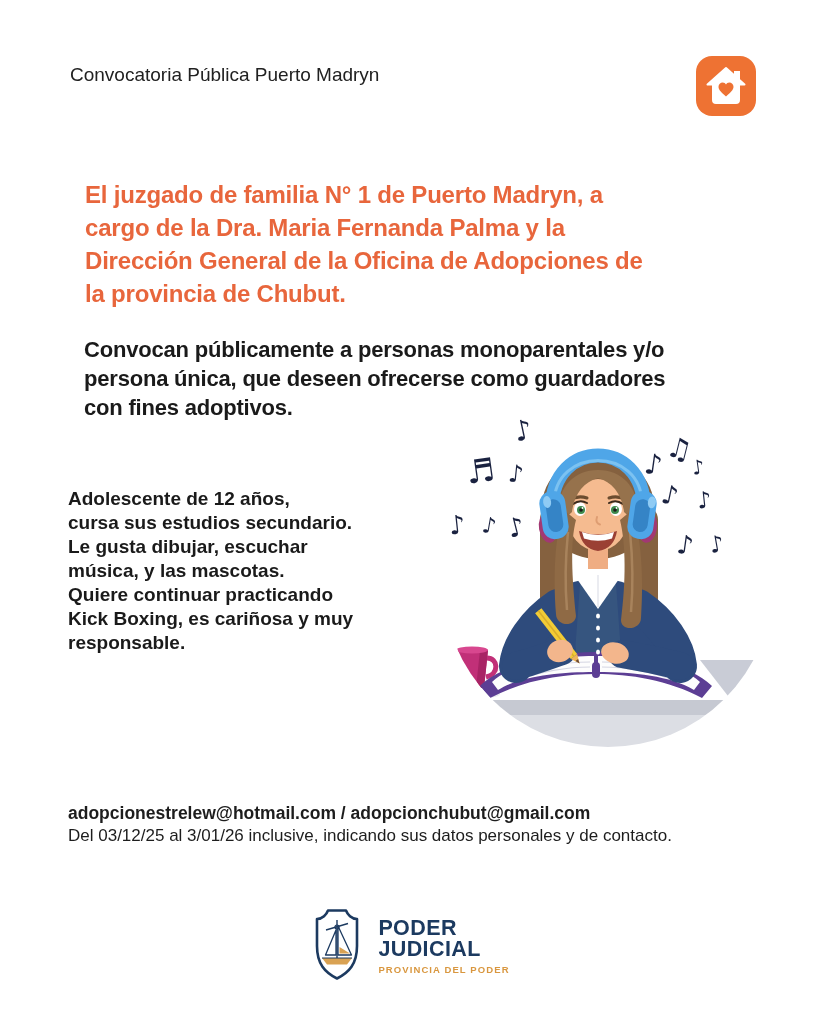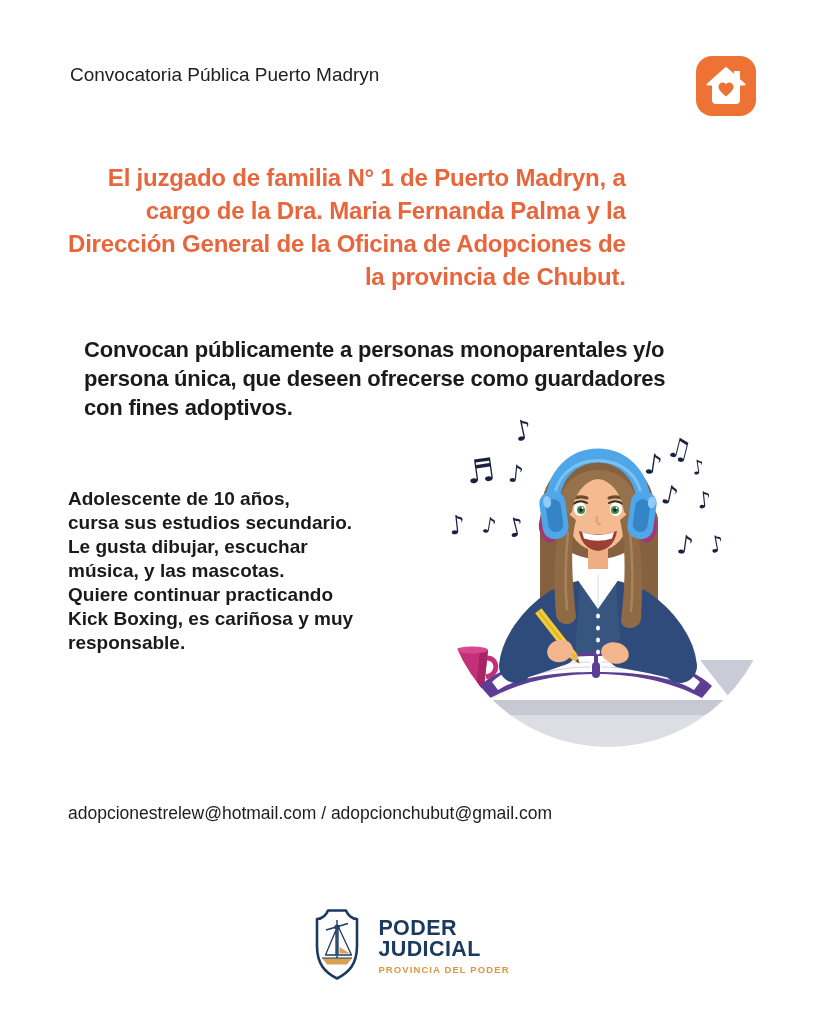--- a/index.html
+++ b/index.html
@@ -5,37 +5,37 @@
   html,body{margin:0;padding:0;}
   body{
     width:819px;height:1024px;background:#ffffff;position:relative;overflow:hidden;
     font-family:"Liberation Sans",sans-serif;color:#1c1c1c;
   }
   .header-label{
     position:absolute;left:70px;top:64px;font-size:19px;color:#212121;letter-spacing:0;
   }
   .home-badge{position:absolute;left:696px;top:56px;width:60px;height:60px;}
   .headline{
-    position:absolute;left:68px;top:161px;margin:0;
+    position:absolute;left:68px;top:161px;margin:17px;
     font-size:24px;line-height:33px;font-weight:bold;color:#e8663c;
-    letter-spacing:-0.2px;white-space:pre-line;text-align:right;
+    letter-spacing:-0.2px;white-space:pre-line;
   }
   .subheadline{
     position:absolute;left:68px;top:319px;margin:16px;
     font-size:22px;line-height:29px;font-weight:bold;color:#1a1a1a;
     letter-spacing:-0.2px;white-space:pre-line;
   }
   .profile-text{
     position:absolute;left:68px;top:487px;
     font-size:19px;line-height:24px;font-weight:bold;color:#1a1a1a;
     white-space:pre-line;
   }
   .illustration{position:absolute;left:418px;top:412px;width:380px;height:340px;}
   .contact{position:absolute;left:68px;top:802px;font-size:17px;line-height:22.5px;color:#1d1d1d;}
-  .contact .emails{font-weight:normal;font-size:17.5px;}
+  .contact .emails{font-weight:bold;font-size:17.5px;}
   .footer{
     position:absolute;left:0;top:906px;width:819px;
     display:flex;justify-content:center;align-items:center;gap:13px;
   }
   .footer-text{display:flex;flex-direction:column;}
   .footer-org{font-size:21.5px;line-height:21px;font-weight:bold;color:#1c3a60;letter-spacing:0.4px;}
   .footer-sub{font-size:9.5px;font-weight:bold;color:#d9973f;letter-spacing:1.1px;margin-top:4px;}
   .note{font-family:"DejaVu Sans",sans-serif;fill:#1a2240;}
 </style>
 </head>
@@ -54,21 +54,21 @@
 
 <h1 class="headline">El juzgado de familia N° 1 de Puerto Madryn, a
 cargo de la Dra. Maria Fernanda Palma y la
 Dirección General de la Oficina de Adopciones de
 la provincia de Chubut.</h1>
 
 <h2 class="subheadline">Convocan públicamente a personas monoparentales y/o
 persona única, que deseen ofrecerse como guardadores
 con fines adoptivos.</h2>
 
-<div class="profile-text">Adolescente de 10 años,
+<div class="profile-text">Adolescente de 12 años,
 cursa sus estudios secundario.
 Le gusta dibujar, escuchar
 música, y las mascotas.
 Quiere continuar practicando
 Kick Boxing, es cariñosa y muy
 responsable.</div>
 
 <div class="illustration">
 <svg width="380" height="340" viewBox="0 0 380 340">
   <defs>
@@ -207,20 +207,21 @@
     <text class="note" font-size="26" transform="translate(250,92) rotate(12)">♪</text>
     <text class="note" font-size="23" transform="translate(287,96) rotate(-6)">♪</text>
     <text class="note" font-size="26" transform="translate(266,142) rotate(8)">♪</text>
     <text class="note" font-size="23" transform="translate(300,140) rotate(-10)">♪</text>
   </g>
 </svg>
 </div>
 
 <div class="contact">
   <div class="emails">adopcionestrelew@hotmail.com / adopcionchubut@gmail.com</div>
+  <div>Del 03/12/25 al 3/01/26 inclusive, indicando sus datos personales y de contacto.</div>
 </div>
 
 <div class="footer">
   <div>
     <svg width="56" height="76" viewBox="0 0 56 76">
       <path d="M8,13 C13.5,13 17.5,8.5 19,4.5 L37,4.5 C38.5,8.5 42.5,13 48,13 L48,40 C48,58 40,66.5 28,72.5 C16,66.5 8,58 8,40 Z" fill="#ffffff" stroke="#1C3A60" stroke-width="2.6" stroke-linejoin="round"></path>
       <line x1="28" y1="14" x2="28" y2="52" stroke="#1C3A60" stroke-width="1.4"></line>
       <line x1="17" y1="24" x2="39" y2="17.5" stroke="#1C3A60" stroke-width="1.4"></line>
       <circle cx="28" cy="21" r="2" fill="none" stroke="#1C3A60" stroke-width="1.2"></circle>
       <path d="M16.5,49 L27,24 L27,49 Z" fill="#ffffff" stroke="#1C3A60" stroke-width="1.3" stroke-linejoin="round"></path>

